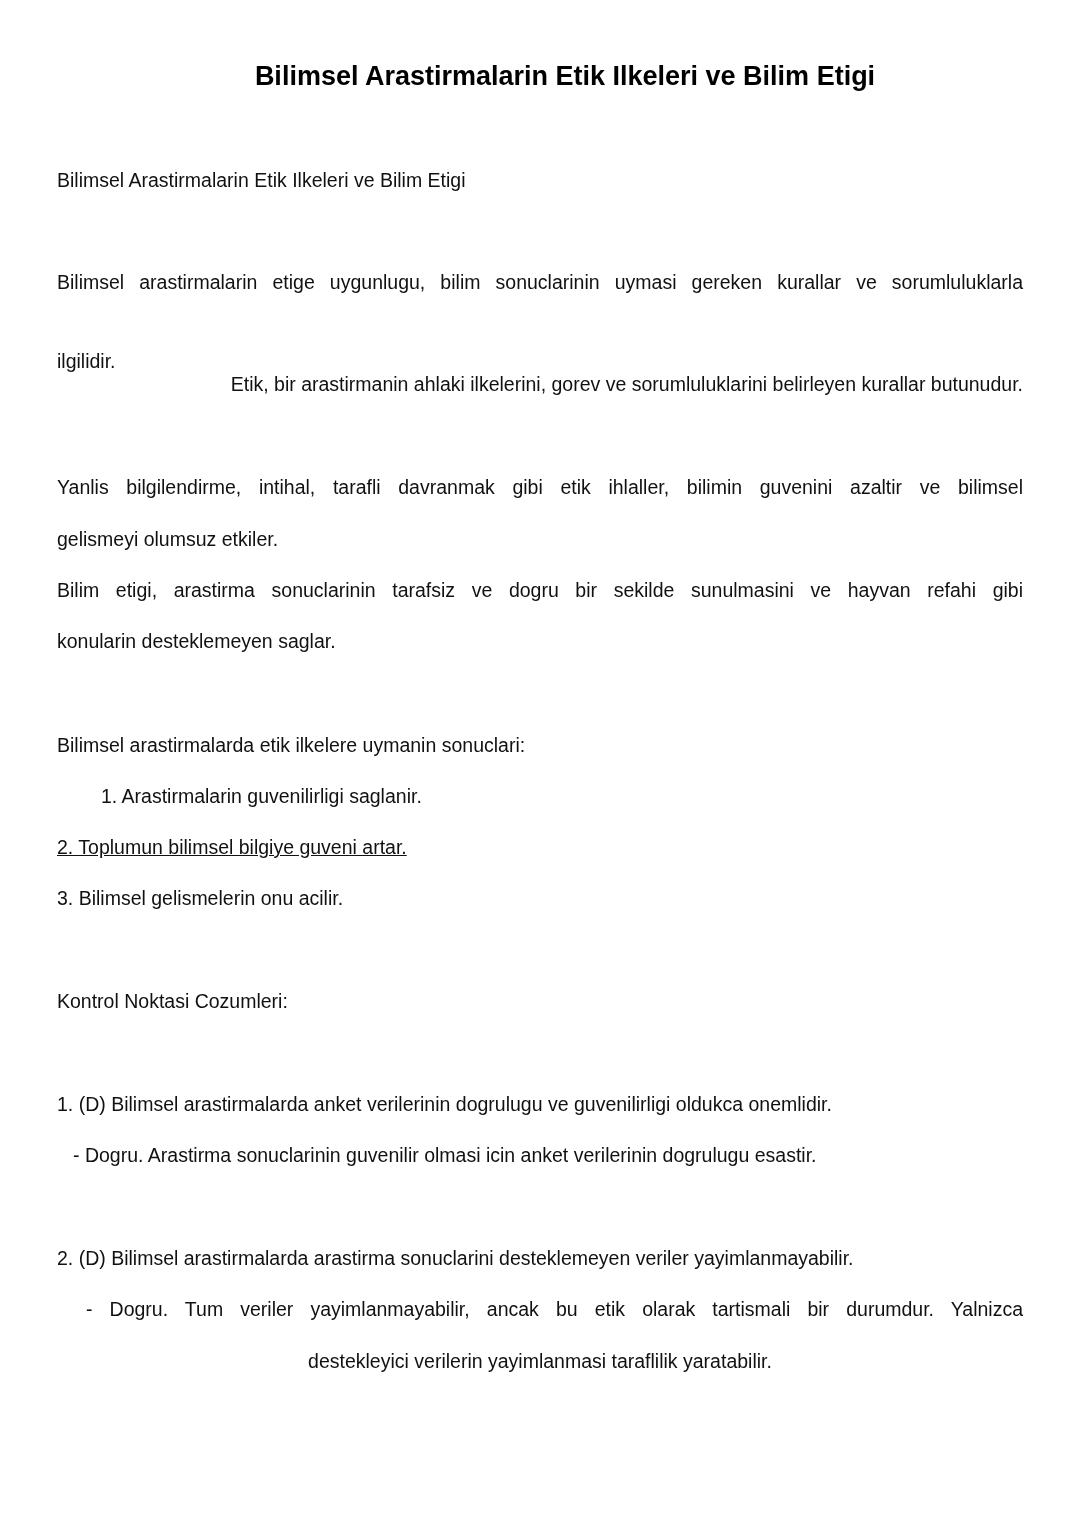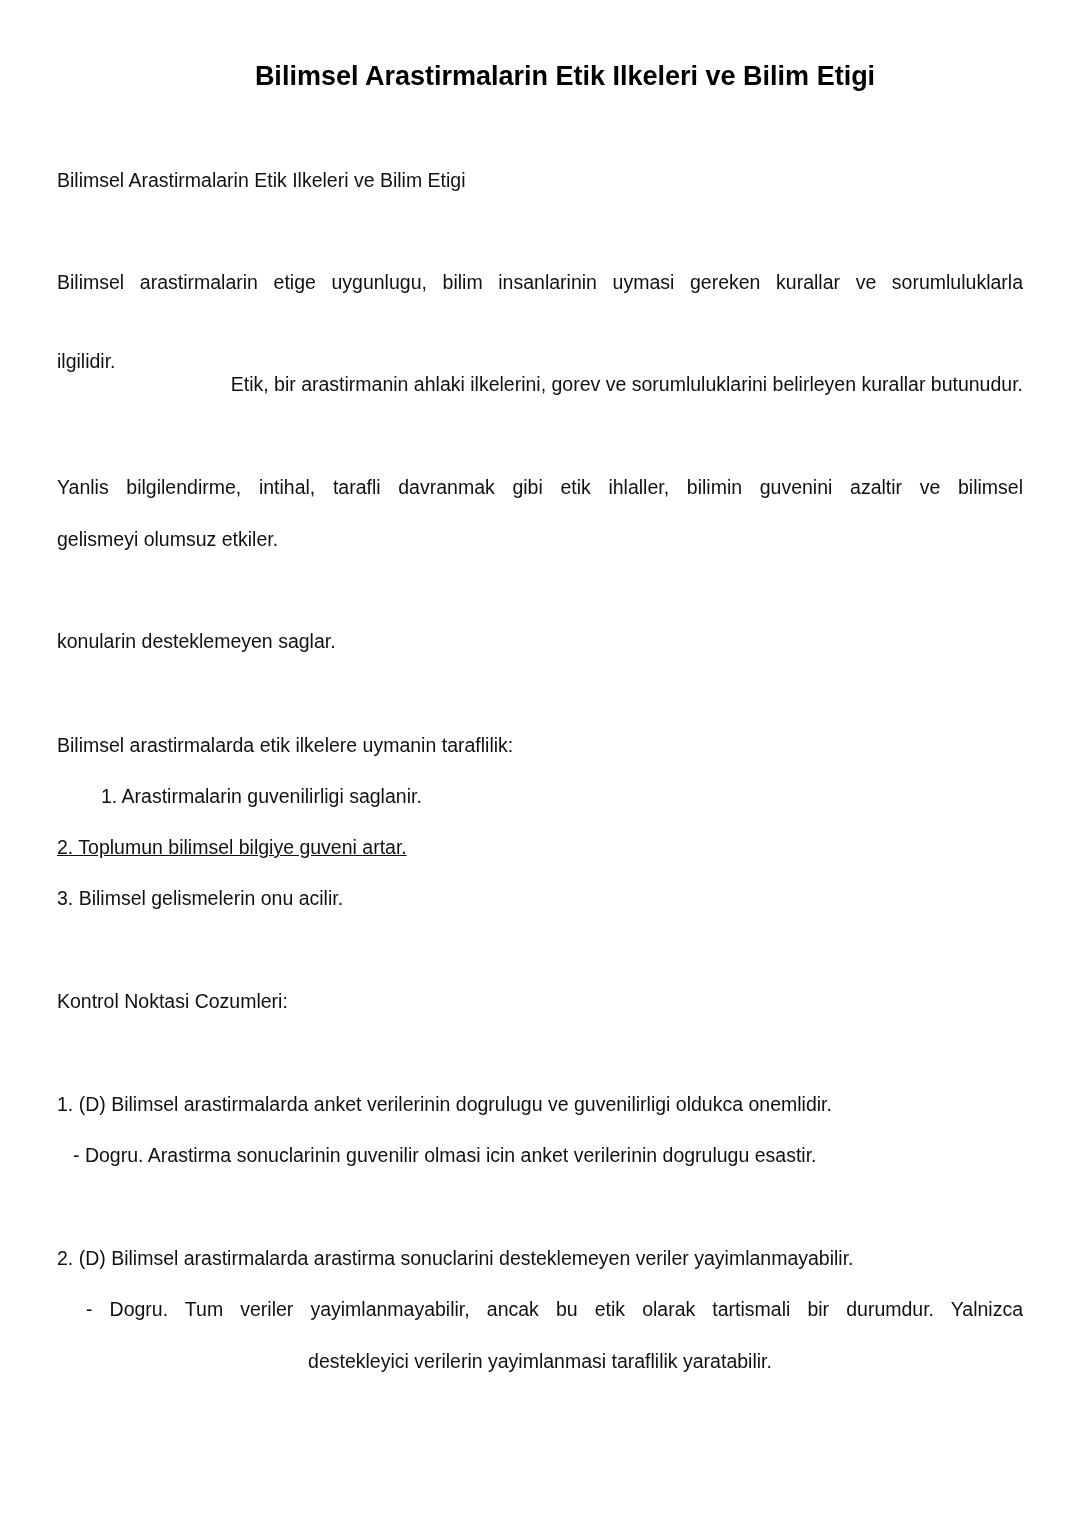--- a/index.html
+++ b/index.html
@@ -50,32 +50,33 @@
   </style>
 </head>
 <body>
 
 <div class="page">
 
   <h1 class="title">Bilimsel Arastirmalarin Etik Ilkeleri ve Bilim Etigi</h1>
 
   <p class="line" style="top:168px;">Bilimsel Arastirmalarin Etik Ilkeleri ve Bilim Etigi</p>
 
-  <p class="line just" style="top:270px;">Bilimsel arastirmalarin etige uygunlugu, bilim insanlarinin uymasi gereken kurallar ve sorumluluklarla</p>
+  <p class="line just" style="top:270px;">Bilimsel arastirmalarin etige uygunlugu, bilim sonuclarinin uymasi gereken kurallar ve sorumluluklarla</p>
   <p class="line" style="top:321px;margin-top:28px;">ilgilidir.</p>
 
   <p class="line" style="top:372px;text-align:right;">Etik, bir arastirmanin ahlaki ilkelerini, gorev ve sorumluluklarini belirleyen kurallar butunudur.</p>
 
 
   <p class="line just" style="top:475px;">Yanlis bilgilendirme, intihal, tarafli davranmak gibi etik ihlaller, bilimin guvenini azaltir ve bilimsel</p>
   <p class="line" style="top:527px;">gelismeyi olumsuz etkiler.</p>
 
+  <p class="line just" style="top:578px;">Bilim etigi, arastirma sonuclarinin tarafsiz ve dogru bir sekilde sunulmasini ve hayvan refahi gibi</p>
   <p class="line" style="top:629px;">konularin desteklemeyen saglar.</p>
 
-  <p class="line" style="top:733px;">Bilimsel arastirmalarda etik ilkelere uymanin taraflilik:</p>
+  <p class="line" style="top:733px;">Bilimsel arastirmalarda etik ilkelere uymanin sonuclari:</p>
   <p class="line" style="top:784px;margin-left:44px;">1. Arastirmalarin guvenilirligi saglanir.</p>
   <p class="line" style="top:835px;text-decoration:underline;">2. Toplumun bilimsel bilgiye guveni artar.</p>
   <p class="line" style="top:886px;">3. Bilimsel gelismelerin onu acilir.</p>
 
   <p class="line" style="top:989px;">Kontrol Noktasi Cozumleri:</p>
 
   <p class="line" style="top:1092px;">1. (D) Bilimsel arastirmalarda anket verilerinin dogrulugu ve guvenilirligi oldukca onemlidir.</p>
   <p class="line" style="top:1143px; left:73px; width:950px;">- Dogru. Arastirma sonuclarinin guvenilir olmasi icin anket verilerinin dogrulugu esastir.</p>
 
   <p class="line" style="top:1246px;">2. (D) Bilimsel arastirmalarda arastirma sonuclarini desteklemeyen veriler yayimlanmayabilir.</p>

